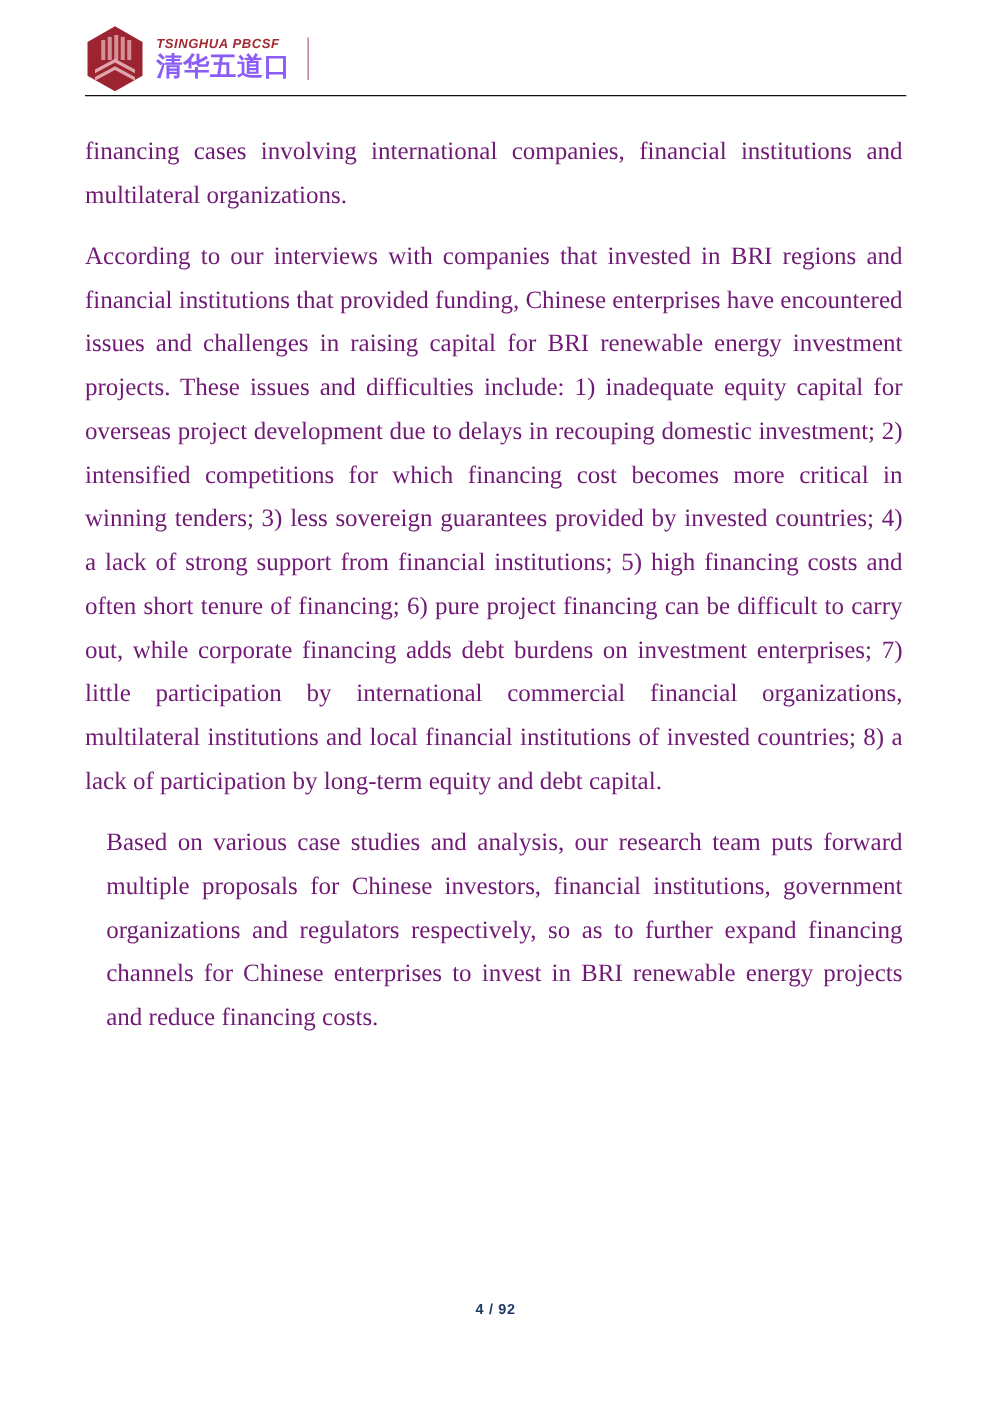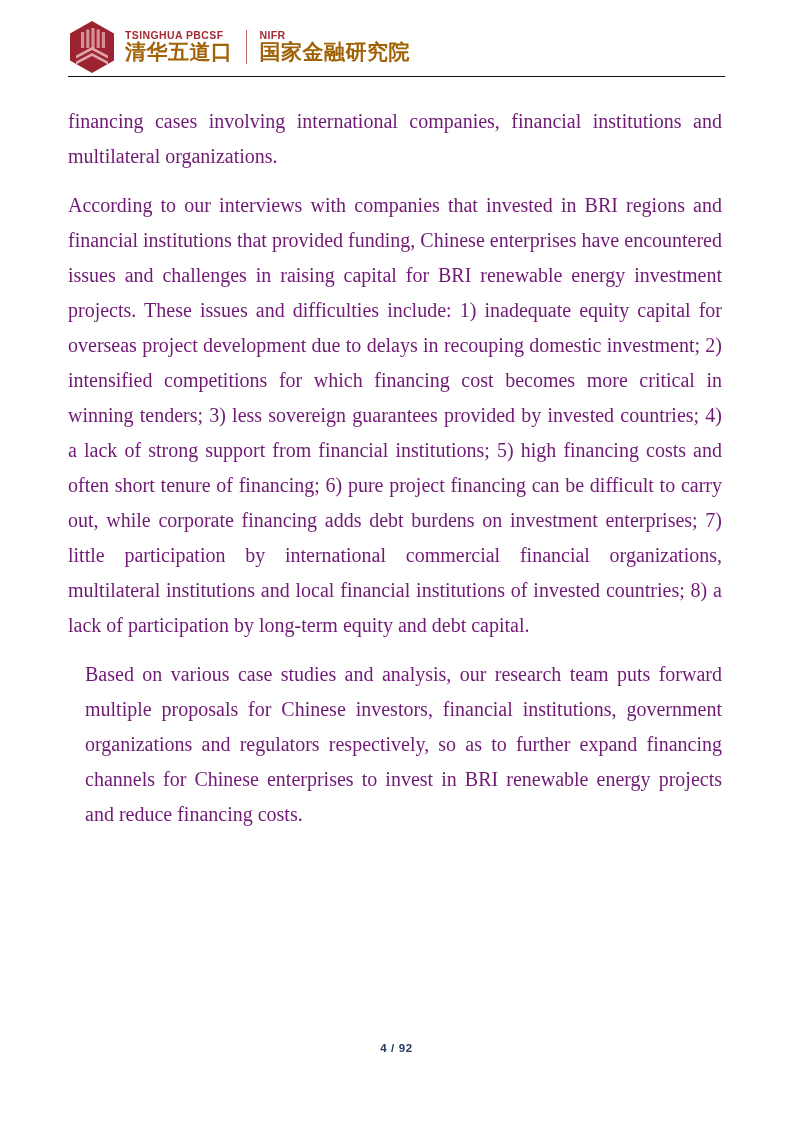--- a/index.html
+++ b/index.html
@@ -62,28 +62,29 @@
   }
 
   .brand-latin {
     font-family: "Liberation Sans", "DejaVu Sans", sans-serif;
     font-weight: bold;
     font-size: 10.5px;
     letter-spacing: 0.4px;
     color: #A42A34;
     margin-bottom: 3px;
     white-space: nowrap;
+    font-style: italic;
   }
 
   .brand-cjk {
-    font-family: Liberation Mono, monospace;
+    font-family: Liberation Sans, sans-serif;
     font-weight: bold;
     font-size: 21px;
     letter-spacing: 0.5px;
-    color: #a16207;
+    color: #8b5cf6;
     white-space: nowrap;
   }
 
   .brand-divider {
     width: 1px;
     height: 34px;
     background: #BC6670;
     margin: 0 13px;
     flex: 0 0 auto;
   }
@@ -158,24 +159,20 @@
       </span>
 
       <span class="logo-text-group">
         <span class="brand-block">
           <span class="brand-latin">TSINGHUA PBCSF</span>
           <span class="brand-cjk">清华五道口</span>
         </span>
 
         <span class="brand-divider"></span>
 
-        <span class="brand-block">
-          <span class="brand-latin">NIFR</span>
-          <span class="brand-cjk">国家金融研究院</span>
-        </span>
       </span>
 
     </div>
   </div>
 
   <div class="header-rule"></div>
 
   <div class="content">
     <p class="para">financing cases involving international companies, financial institutions and multilateral organizations.</p>
     <p class="para">According to our interviews with companies that invested in BRI regions and financial institutions that provided funding, Chinese enterprises have encountered issues and challenges in raising capital for BRI renewable energy investment projects. These issues and difficulties include: 1) inadequate equity capital for overseas project development due to delays in recouping domestic investment; 2) intensified competitions for which financing cost becomes more critical in winning tenders; 3) less sovereign guarantees provided by invested countries; 4) a lack of strong support from financial institutions; 5) high financing costs and often short tenure of financing; 6) pure project financing can be difficult to carry out, while corporate financing adds debt burdens on investment enterprises; 7) little participation by international commercial financial organizations, multilateral institutions and local financial institutions of invested countries; 8) a lack of participation by long-term equity and debt capital.</p>

